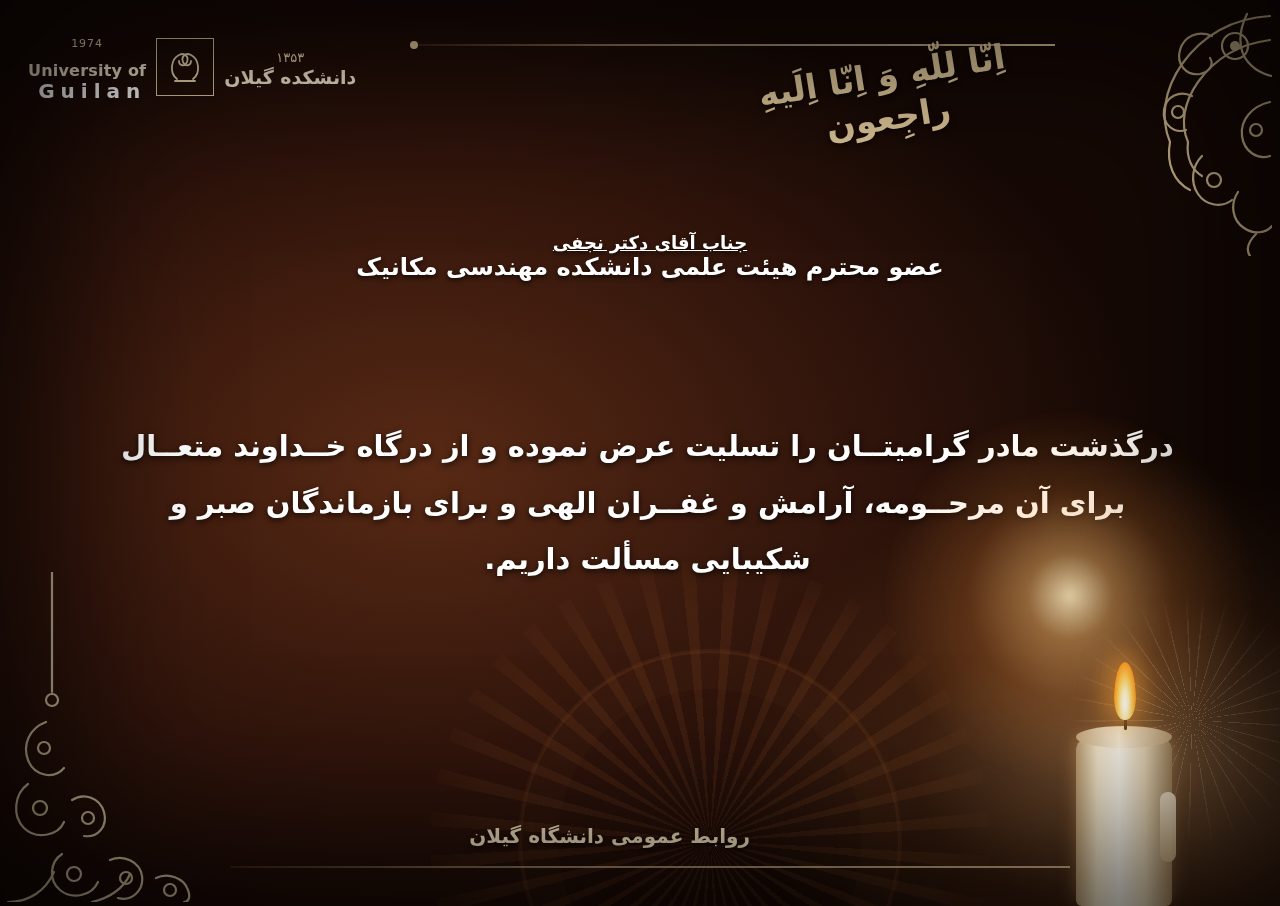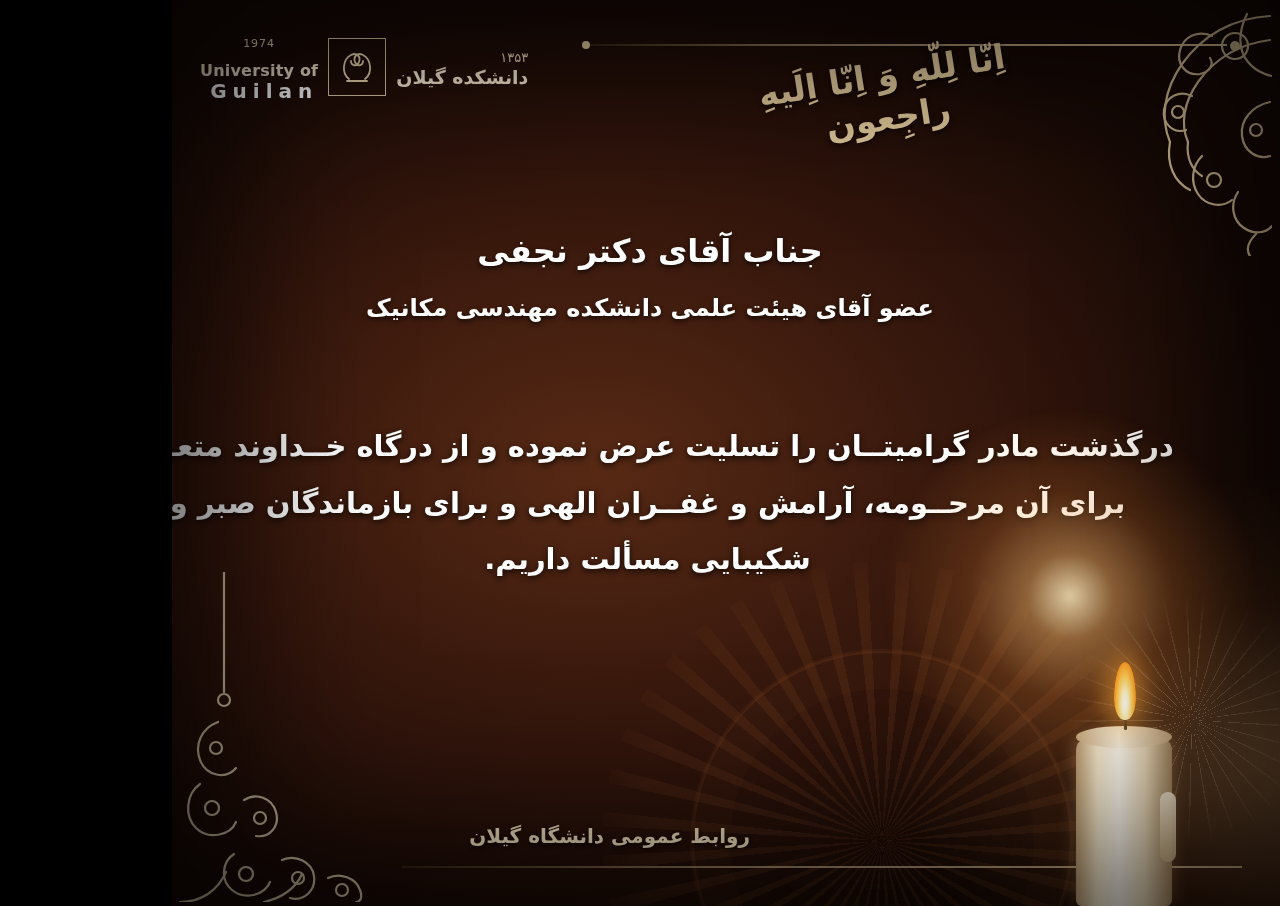--- a/index.html
+++ b/index.html
@@ -7,21 +7,21 @@
     margin: 0;
     padding: 0;
     background: #000;
   }
   body {
     font-family: "DejaVu Sans", "Liberation Sans", sans-serif;
   }
 
   .card {
     position: relative;
-    width: 1108px;
+    width: 1280px;
     height: 906px;
     overflow: hidden;
     background:
       radial-gradient(ellipse 620px 420px at 1150px 760px, rgba(255,190,120,0.45) 0%, rgba(190,110,50,0.18) 38%, rgba(60,25,12,0.0) 68%),
       radial-gradient(ellipse 900px 620px at 430px 470px, rgba(95,45,22,0.85) 0%, rgba(52,22,12,0.9) 45%, rgba(22,9,5,1) 80%),
       linear-gradient(145deg, #1a0a05 0%, #3a180c 28%, #23100a 55%, #150805 78%, #0b0403 100%);
   }
 
   
   .mandala {
@@ -100,21 +100,21 @@
     text-align: left;
     line-height: 1.2;
     padding-top: 4px;
     direction: rtl;
   }
   .logo-fa-year {
     font-size: 13px;
     color: #e8d6b4;
     letter-spacing: 1px;
     margin-bottom: 0;
-    text-align: right;
+    text-align: center;
   }
   .logo-fa-name {
     font-size: 19px;
     font-weight: 700;
     color: #f3e7cf;
   }
 
   
   .top-rule {
     position: absolute;
@@ -177,23 +177,23 @@
     position: absolute;
     top: 232px;
     right: 120px;
     width: 1020px;
     text-align: center;
     color: #ffffff;
     direction: rtl;
     text-shadow: 0 2px 5px rgba(0,0,0,0.75);
   }
   .salutation .line1 {
-    font-size: 32px;
-    font-weight: 700;
-    margin-bottom: 24px;
+    font-size: 18px;
+    font-weight: 700;
+    text-decoration: underline;
   }
   .salutation .line2 {
     font-size: 24px;
     font-weight: 700;
   }
 
   .message {
     position: absolute;
     top: 418px;
     right: 95px;
@@ -387,21 +387,21 @@
       <div class="logo-fa-name">دانشکده گیلان</div>
     </div>
   </div>
 
   <div class="top-rule"></div>
 
   <div class="basmala">اِنّا لِلّهِ وَ اِنّا اِلَیهِ راجِعون</div>
 
   <div class="salutation">
     <div class="line1">جناب آقای دکتر نجفی</div>
-    <div class="line2">عضو آقای هیئت علمی دانشکده مهندسی مکانیک</div>
+    <div class="line2">عضو محترم هیئت علمی دانشکده مهندسی مکانیک</div>
   </div>
 
   <div class="message">درگذشت مادر گرامیتــان را تسلیت عرض نموده و از درگاه خــداوند متعــال برای آن مرحــومه، آرامش و غفــران الهی و برای بازماندگان صبر و شکیبایی مسألت داریم.</div>
 
   <div class="signature">روابط عمومی دانشگاه گیلان</div>
   <div class="bottom-rule"></div>
 
   <div class="candle-wrap">
     <div class="glow"></div>
     <div class="rays"></div>

